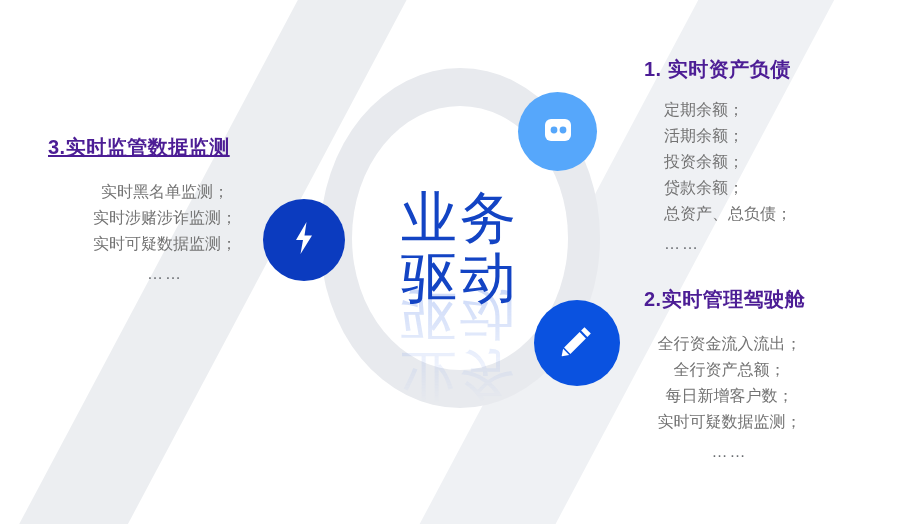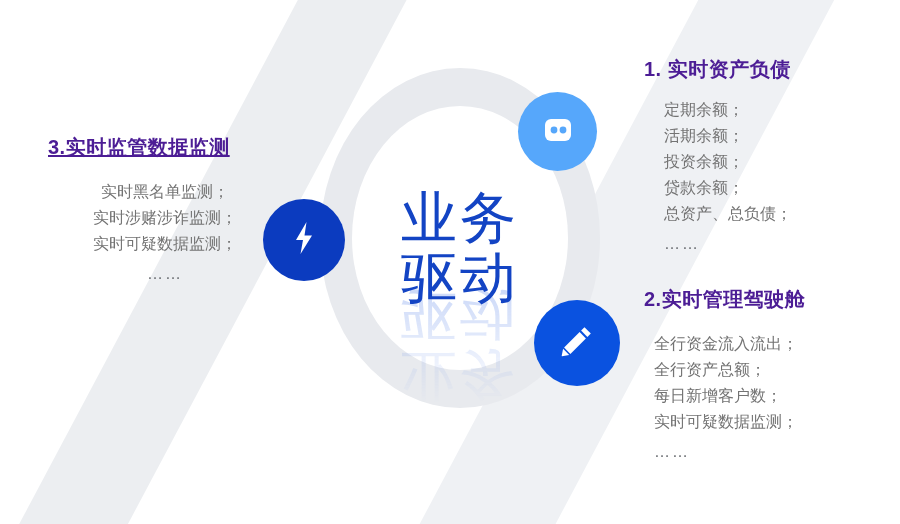--- a/index.html
+++ b/index.html
@@ -146,21 +146,21 @@
   }
   .blk-list li.ellipsis {
     letter-spacing: 2px;
     color: #6b6e72;
     padding-top: 4px;
   }
 
   
   .block-1 { left: 644px; top: 56px; }
   .block-1 .blk-list { padding-left: 20px; }
-  .block-2 { left: 644px; top: 286px; }
+  .block-2 { left: 644px; top: 286px; text-align: center; }
   .block-2 .blk-heading { margin-bottom: 18px; }
   .block-2 .blk-list { padding-left: 10px; }
 
   
   .block-3 { left: 40px; top: 134px; width: 250px; text-align: right; }
   .block-3 .blk-heading { margin-bottom: 18px; text-align: left; padding-left: 8px; text-decoration: underline; }
   .block-3 .blk-list li { text-align: center; }
 </style>
 </head>
 <body>

